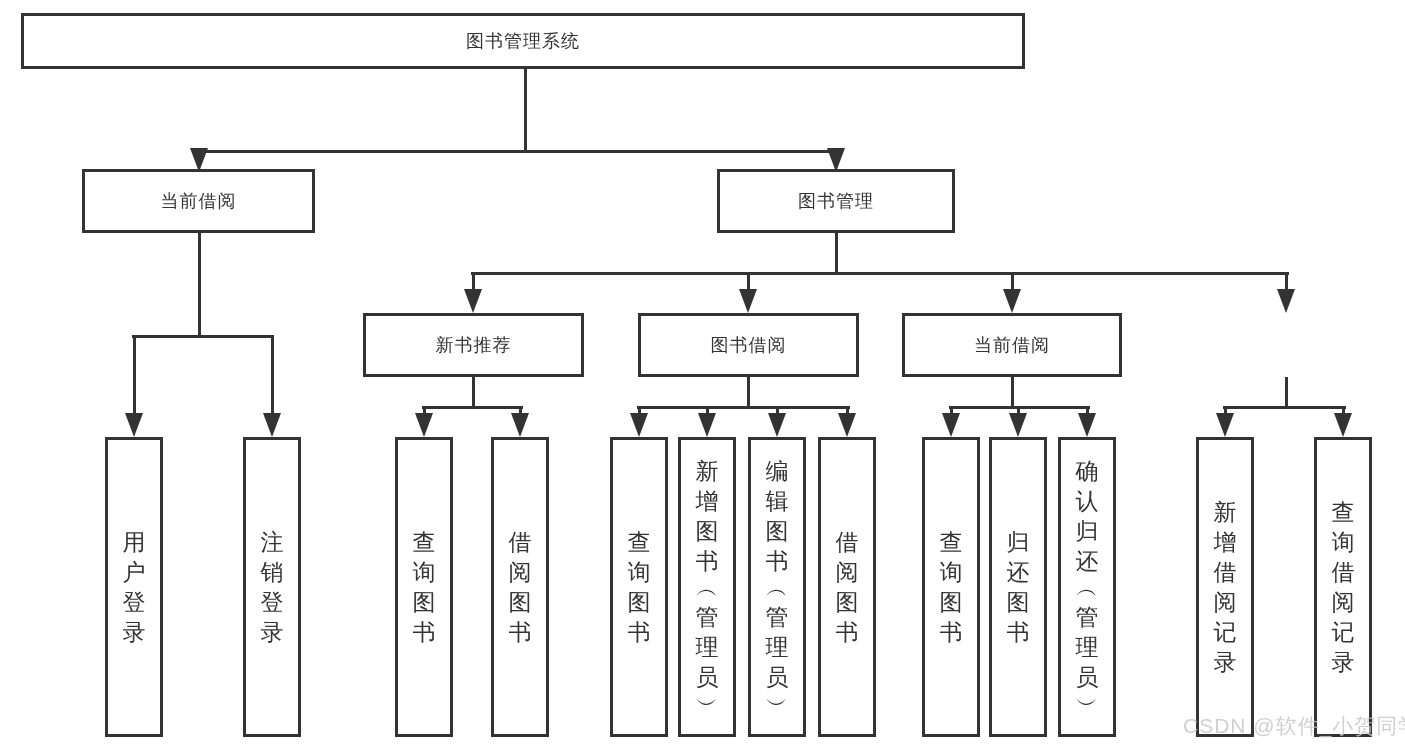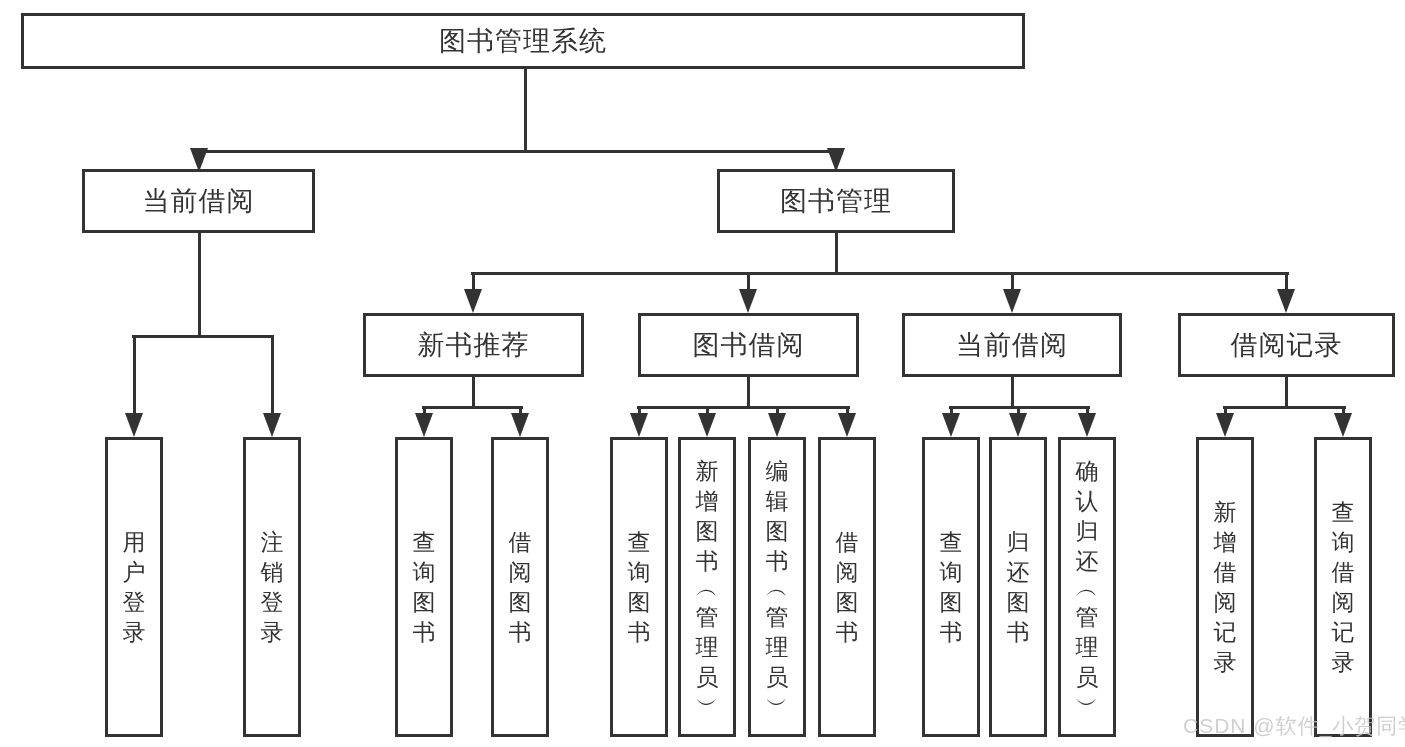--- a/index.html
+++ b/index.html
@@ -3,21 +3,21 @@
 <meta charset="utf-8">
 <style>
   :root { --line:#333333; --text:#333333; --bg:#ffffff; --wm:#c8c8c8; }
   * { box-sizing: border-box; margin:0; padding:0; }
   html,body { background:#fff; }
   body { font-family:"Liberation Sans","DejaVu Sans",sans-serif; }
   .stage { position:relative; width:1405px; height:747px; background:var(--bg); overflow:hidden; }
 
   .box { position:absolute; background:#fff; border:3px solid var(--line); z-index:2;
          display:flex; align-items:center; justify-content:center; }
-  .hbox .hlabel { font-size:27px; color:var(--text); letter-spacing:1px; white-space:nowrap; }
+  .hbox .hlabel { font-size:18px; color:var(--text); letter-spacing:1px; white-space:nowrap; }
   .vbox { flex-direction:column; }
   .vtext { display:flex; flex-direction:column; justify-content:center; align-items:center; height:100%; }
   .vtext .vchar { display:block; width:100%; text-align:center; font-size:23px; line-height:30px;
                   color:var(--text); }
   .vtext .vparen { font-size:22px; line-height:26px; }
 
   .line { position:absolute; background:var(--line); z-index:1; }
   .arrow { position:absolute; width:0; height:0; z-index:1;
            border-left:9px solid transparent; border-right:9px solid transparent;
            border-top:24px solid var(--line); }
@@ -100,23 +100,20 @@
 
   <div class="box hbox" style="left:638px; top:313px; width:221px; height:64px;">
     <span class="hlabel">图书借阅</span>
   </div>
   <div class="box hbox" style="left:363px; top:313px; width:221px; height:64px;">
     <span class="hlabel">新书推荐</span>
   </div>
   <div class="box hbox" style="left:902px; top:313px; width:220px; height:64px;font-family:Liberation Serif, serif;">
     <span class="hlabel">当前借阅</span>
   </div>
-  <div class="box hbox" style="left:1178px; top:313px; width:217px; height:64px;">
-    <span class="hlabel">借阅记录</span>
-  </div>
 
   <div class="box vbox" style="left:105px; top:437px; width:58px; height:300px;">
     <span class="vtext">
         <span class="vchar">用</span>
         <span class="vchar">户</span>
         <span class="vchar">登</span>
         <span class="vchar">录</span>
       </span>
   </div>
   <div class="box vbox" style="left:243px; top:437px; width:58px; height:300px;">

